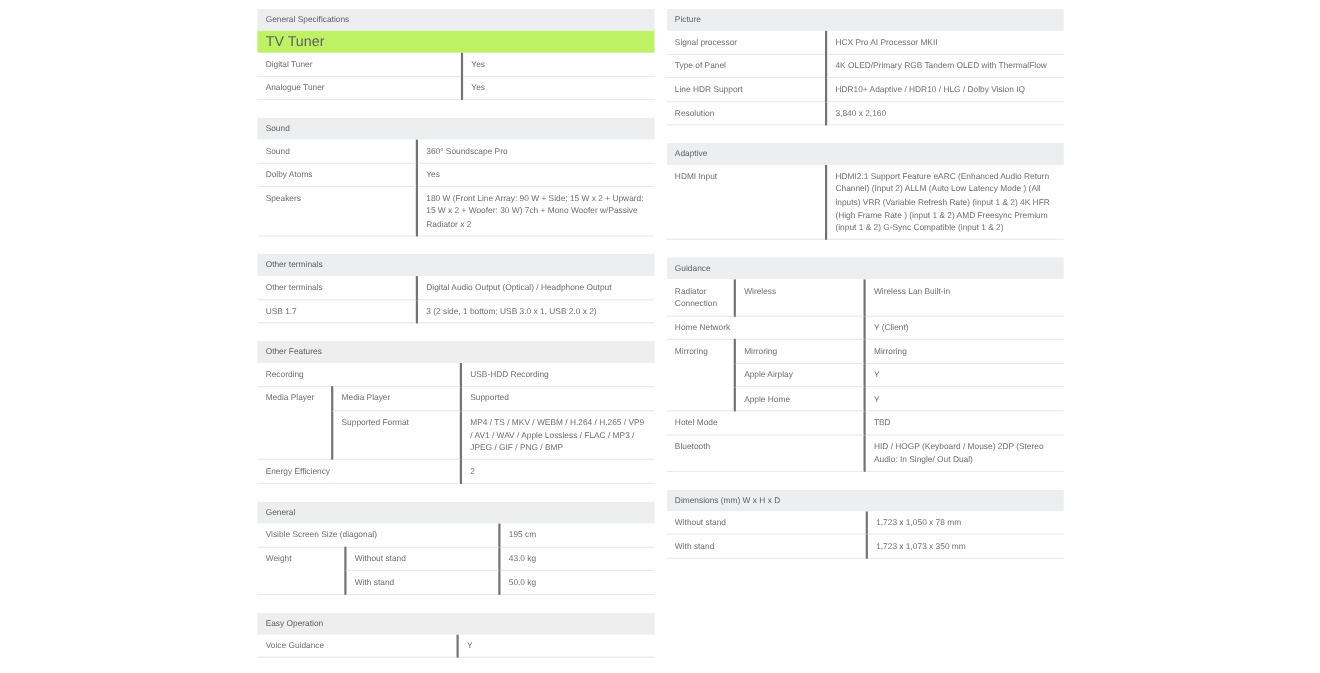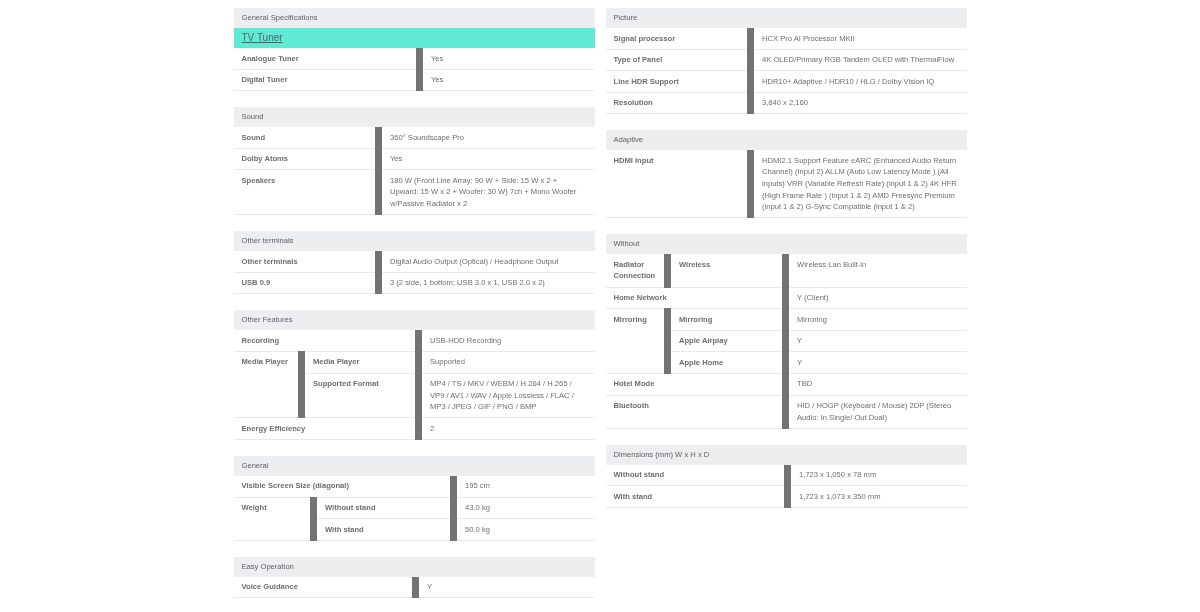--- a/index.html
+++ b/index.html
@@ -52,41 +52,40 @@
     line-height: 20px;
     padding: 0 8px;
     font-size: 7.6px;
     color: #5e5e63;
     white-space: nowrap;
     overflow: hidden;
   }
 
   
   .sub-head td {
-    background: #5eead4;
+    background: #bef264;
     height: 20px;
     line-height: 20px;
     padding: 0 8px;
-    font-size: 10px;
+    font-size: 13px;
     color: #5e5e63;
-    text-decoration: underline;
   }
 
   tr.r td {
     border-bottom: 1px solid #e7e9ec;
     padding: 4.5px 8px 4.5px 8px;
     font-size: 7.6px;
     line-height: 11.6px;
     color: #6e6e73;
     background: #ffffff;
   }
-  tr.r td.lbl { color: #6e6e73; font-weight: bold; }
+  tr.r td.lbl { color: #6e6e73; }
   tr.r td.val { color: #6e6e73; }
 
-  td.vline { border-left: 7px solid #737373; }
+  td.vline { border-left: 2px solid #737373; }
 </style>
 </head>
 <body>
 
 <div class="page">
 
   <div class="col">
 
     <table class="spec-table">
       <colgroup>
@@ -94,27 +93,27 @@
           <col style="width:175px">
         </colgroup>
       <tbody>
         <tr class="sec-head">
           <td colspan="2">General Specifications</td>
         </tr>
         <tr class="sub-head">
           <td colspan="2">TV Tuner</td>
         </tr>
         <tr class="r">
+          <td class="lbl">Digital Tuner</td>
+          <td class="val vline">Yes</td>
+        </tr>
+        <tr class="r">
           <td class="lbl">Analogue Tuner</td>
           <td class="val vline">Yes</td>
         </tr>
-        <tr class="r">
-          <td class="lbl">Digital Tuner</td>
-          <td class="val vline">Yes</td>
-        </tr>
       </tbody>
     </table>
 
     <table class="spec-table">
       <colgroup>
           <col style="width:145px">
           <col style="width:216px">
         </colgroup>
       <tbody>
         <tr class="sec-head">
@@ -142,21 +141,21 @@
         </colgroup>
       <tbody>
         <tr class="sec-head">
           <td colspan="2">Other terminals</td>
         </tr>
         <tr class="r">
           <td class="lbl">Other terminals</td>
           <td class="val vline">Digital Audio Output (Optical) / Headphone Output</td>
         </tr>
         <tr class="r">
-          <td class="lbl">USB 0.9</td>
+          <td class="lbl">USB 1.7</td>
           <td class="val vline">3 (2 side, 1 bottom; USB 3.0 x 1, USB 2.0 x 2)</td>
         </tr>
       </tbody>
     </table>
 
     <table class="spec-table">
       <colgroup>
           <col style="width:68px">
           <col style="width:117px">
           <col style="width:176px">
@@ -276,21 +275,21 @@
     </table>
 
     <table class="spec-table">
       <colgroup>
           <col style="width:62px">
           <col style="width:118px">
           <col style="width:181px">
         </colgroup>
       <tbody>
         <tr class="sec-head">
-          <td colspan="3">Without</td>
+          <td colspan="3">Guidance</td>
         </tr>
         <tr class="r">
           <td class="lbl">Radiator Connection</td>
           <td class="lbl vline">Wireless</td>
           <td class="val vline">Wireless Lan Built-in</td>
         </tr>
         <tr class="r">
           <td class="lbl" colspan="2">Home Network</td>
           <td class="val vline">Y (Client)</td>
         </tr>

